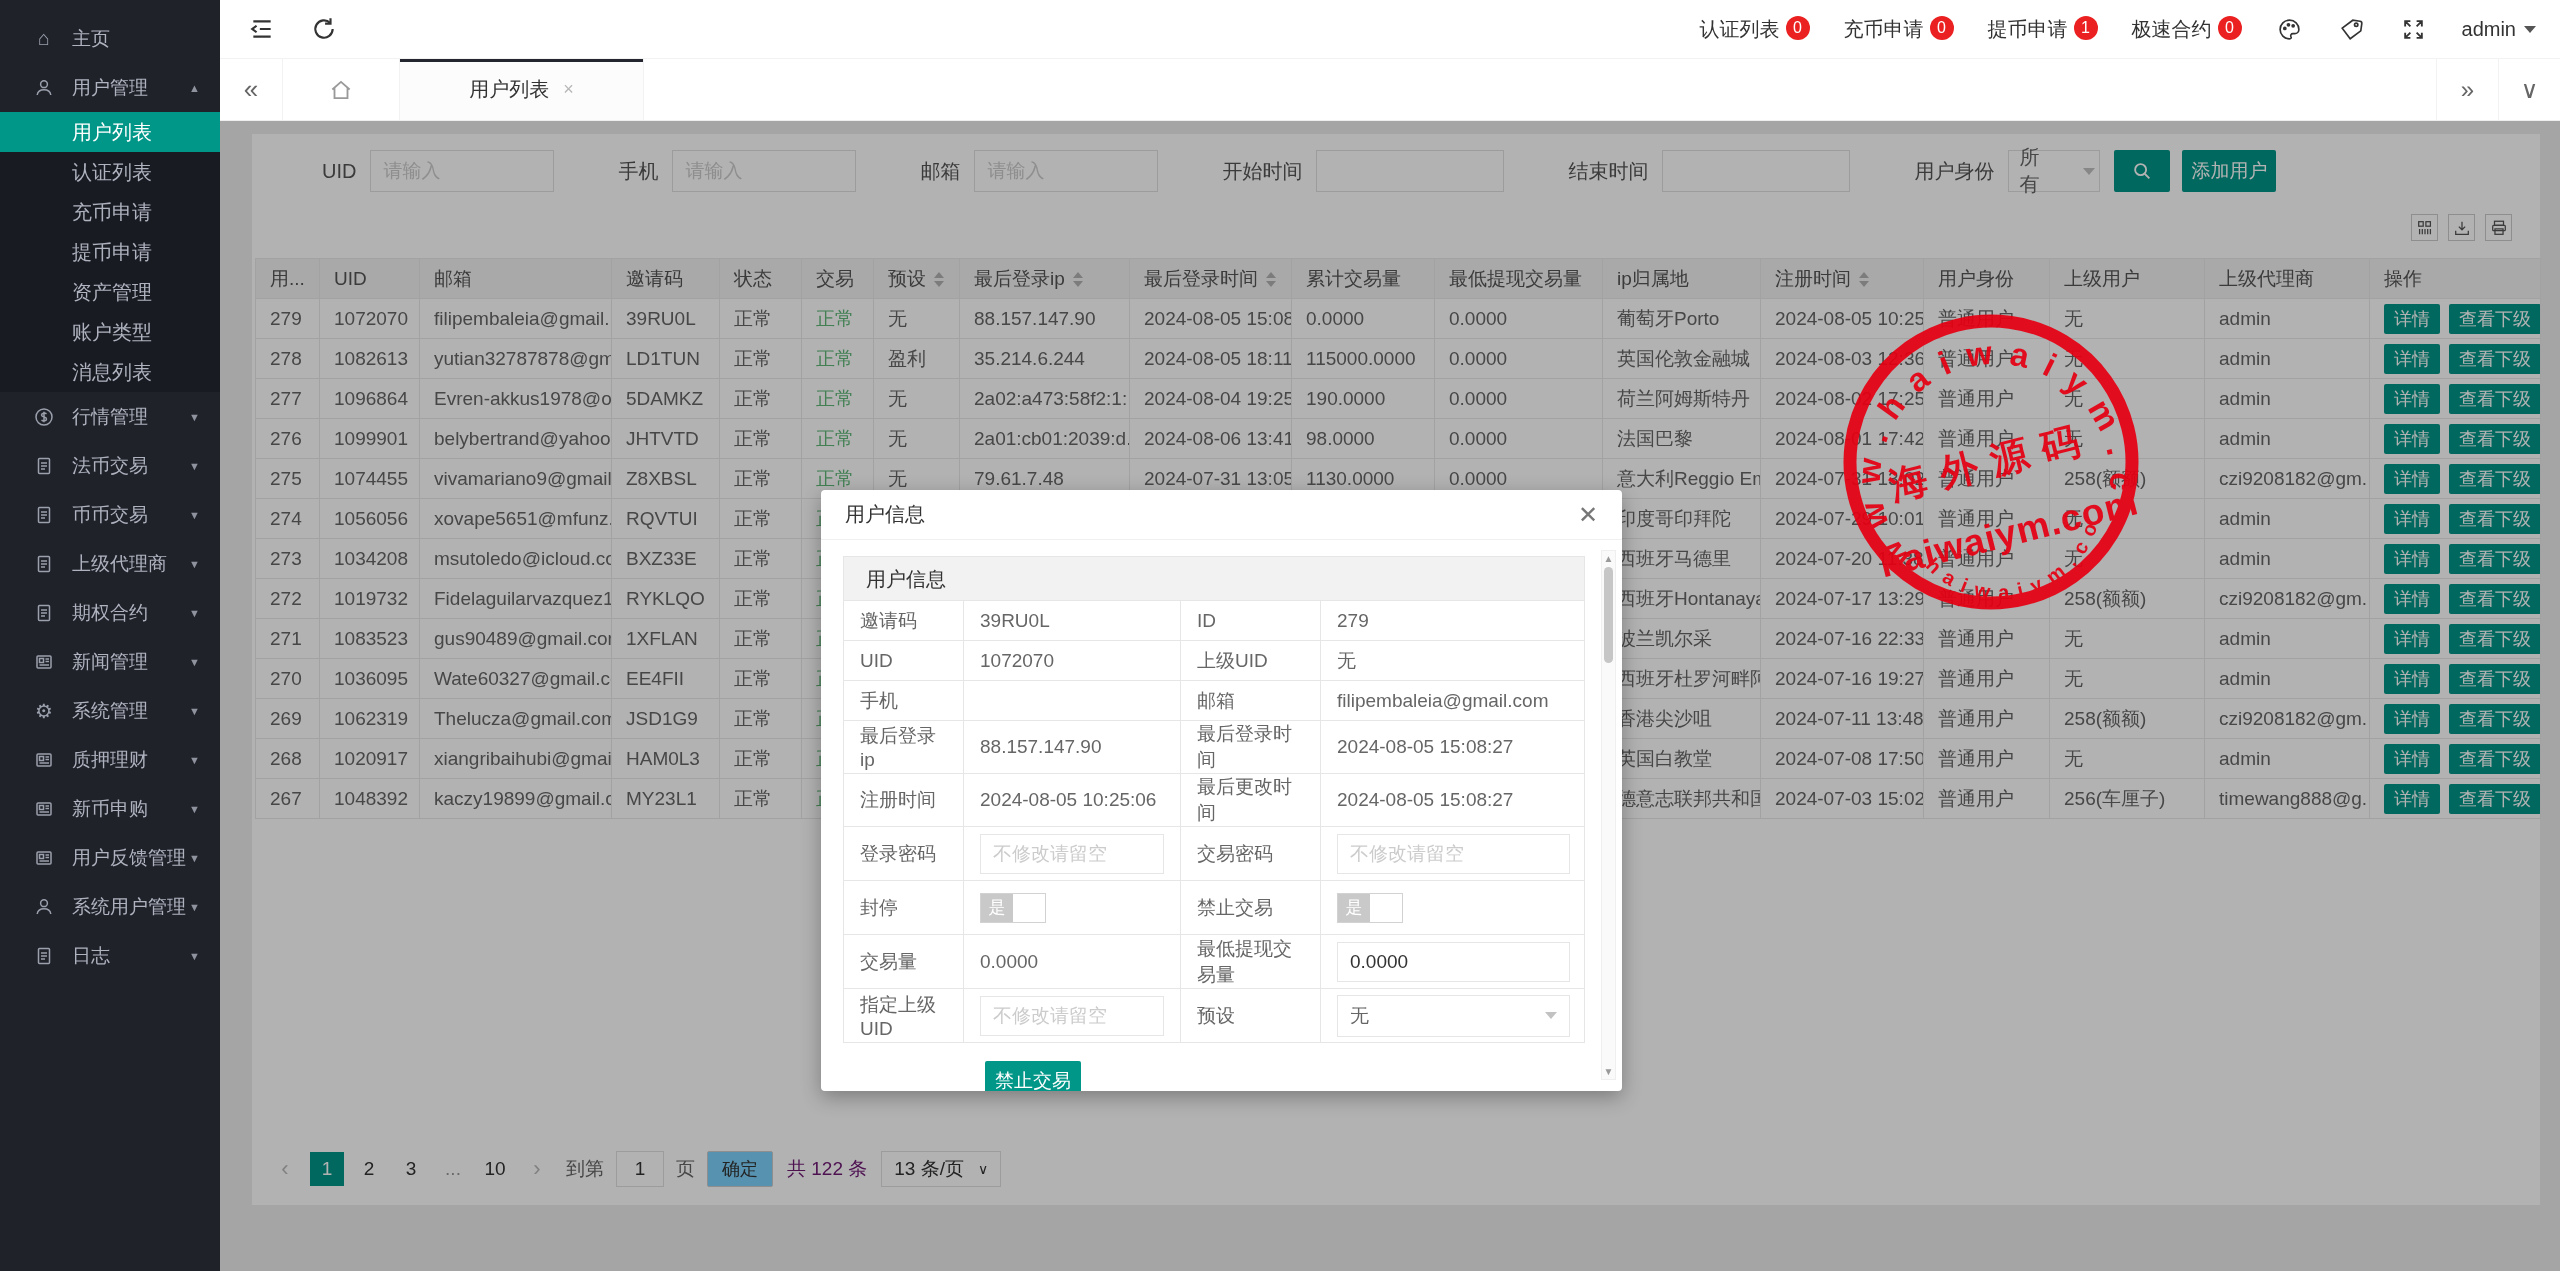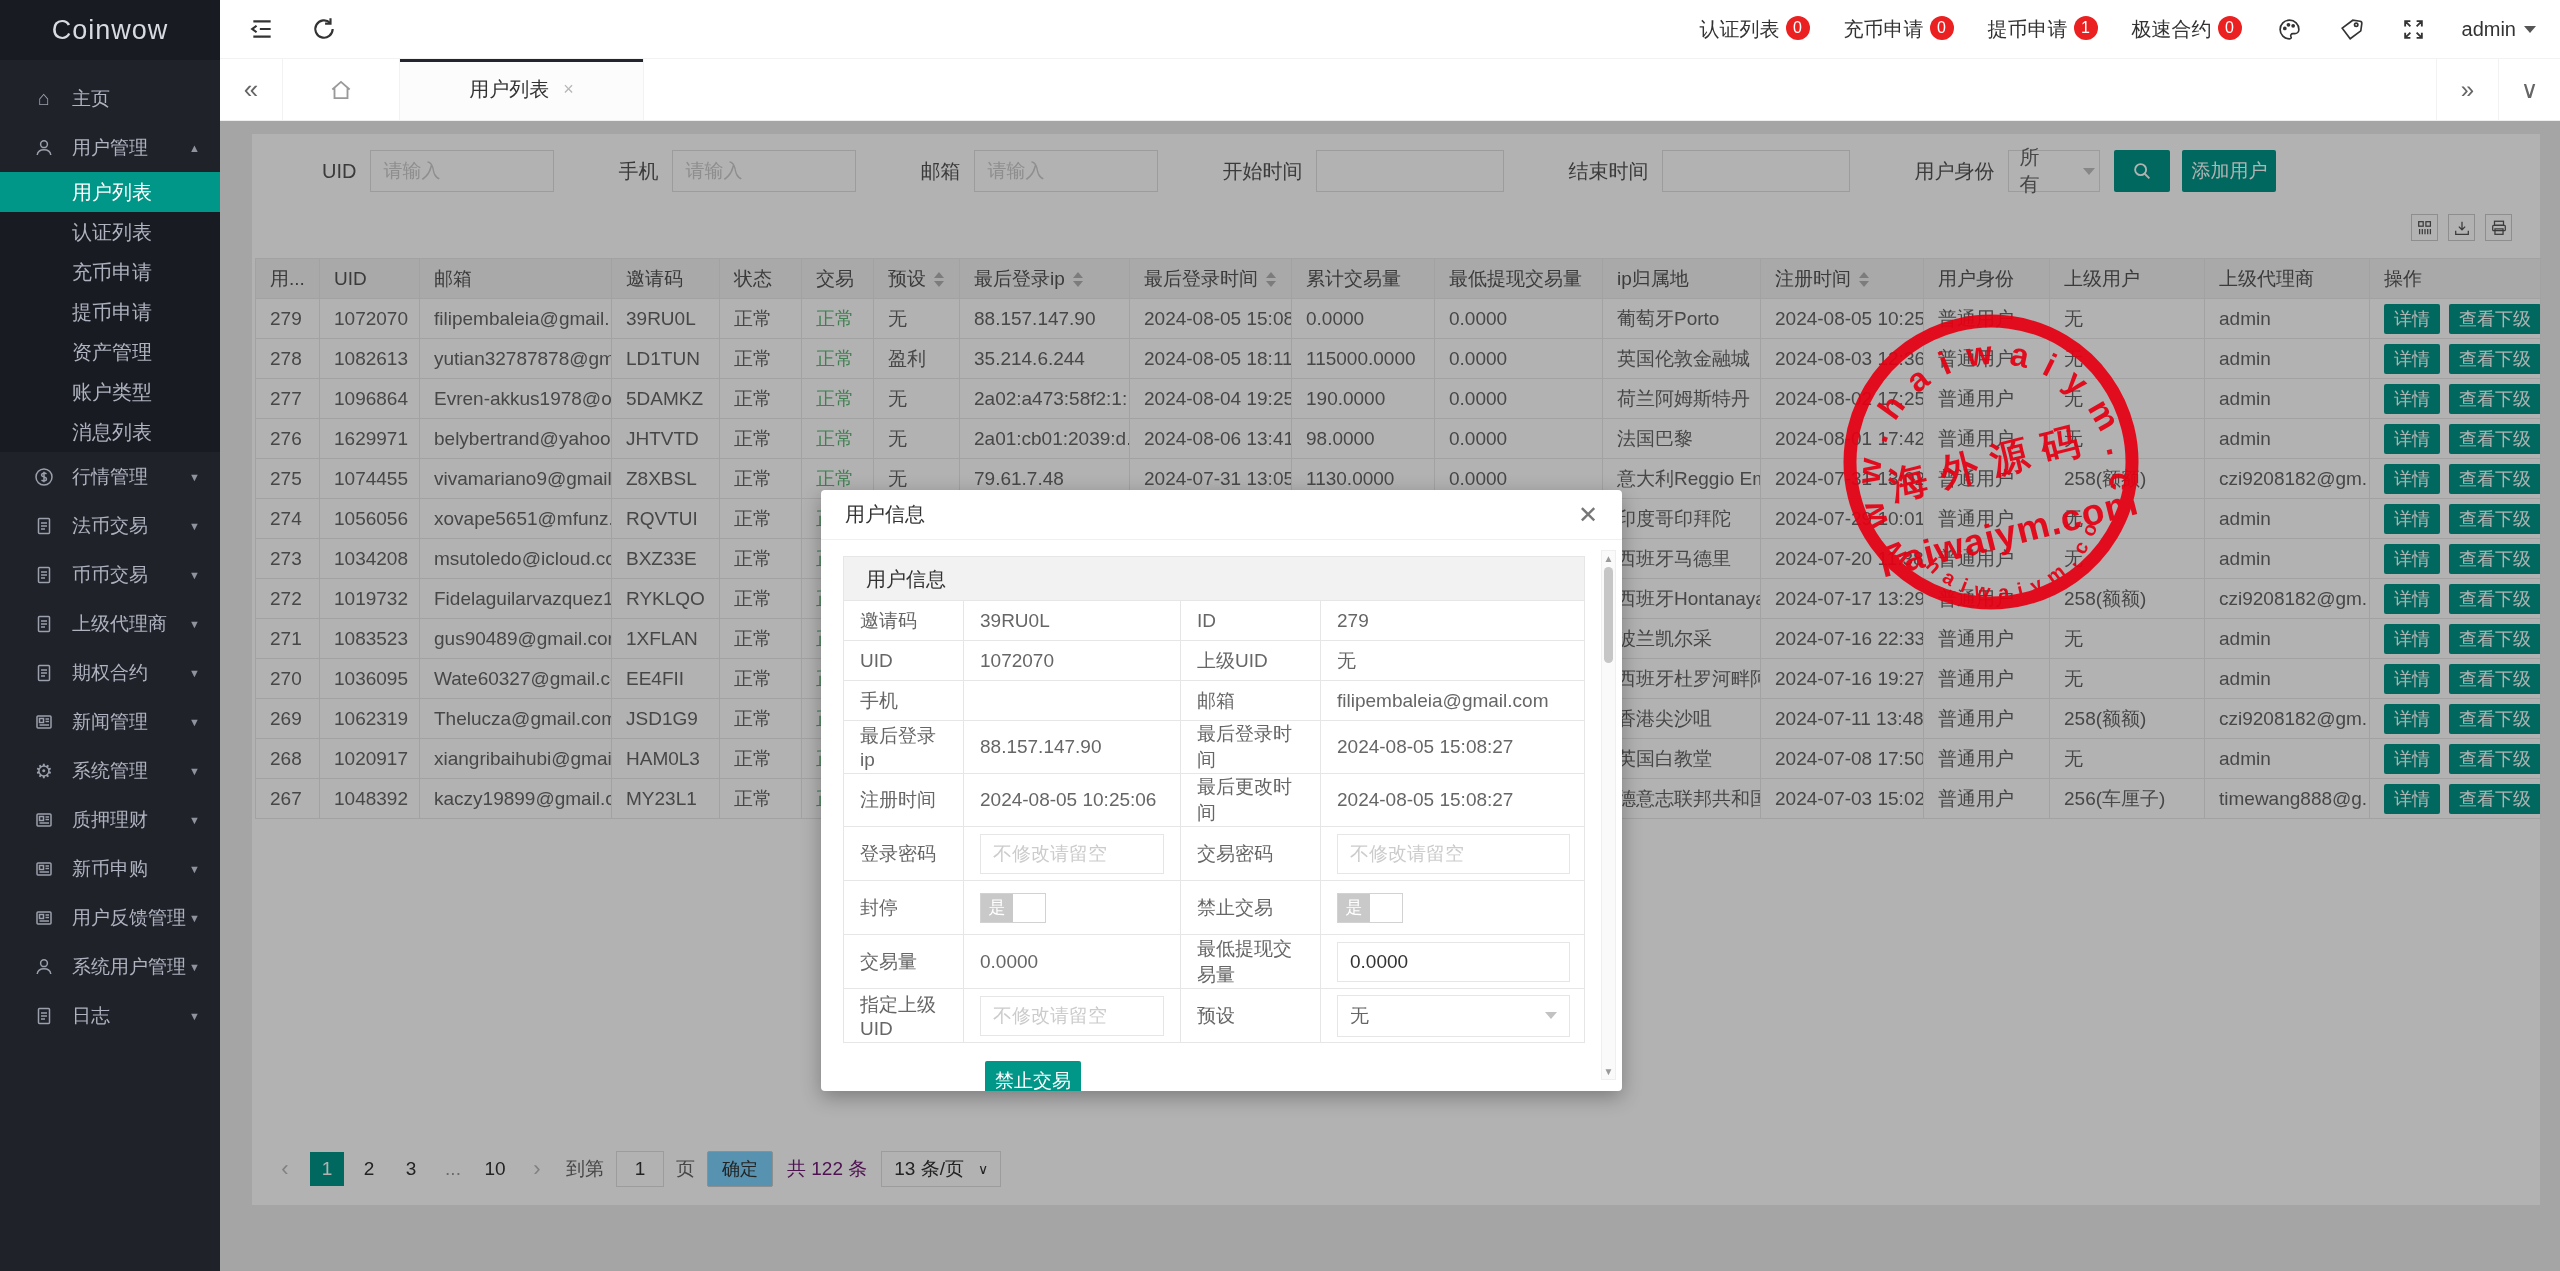--- a/index.html
+++ b/index.html
@@ -110,21 +110,20 @@
   .m-scroll { position:absolute; right:6px; top:10px; width:15px; height:530px; background:#fafafa; border:1px solid #efefef; }
   .m-scroll .sa { position:absolute; left:0; width:100%; text-align:center; font-size:10px; color:#9a9a9a; }
   .m-scroll .thumb { position:absolute; left:2px; top:16px; width:9px; height:96px; background:#c6c6c6; border-radius:5px; }
 </style>
 </head>
 <body>
 
 <div id="app">
 
   <aside class="sidebar">
-    <div class="logo">Coinwow</div>
     <nav class="menu" id="menu">
         <div class="m-item m-top">
           <span class="m-icon">⌂</span>
           <span>主页</span>
         </div>
         <div class="m-item m-top">
           <span class="m-icon">
             <svg width="20" height="20" viewBox="0 0 20 20" stroke="#9aa0ac" fill="none" stroke-width="1.4">
               <circle cx="10" cy="6.2" r="3.4"></circle>
               <path d="M3.2 17c.5-3.6 3.2-5.3 6.8-5.3s6.3 1.7 6.8 5.3"></path>
@@ -517,21 +516,21 @@
                 <td>0.0000</td>
                 <td>荷兰阿姆斯特丹</td>
                 <td>2024-08-02 17:25:26</td>
                 <td>普通用户</td>
                 <td>无</td>
                 <td>admin</td>
                 <td><span class="act-btn">详情</span><span class="act-btn">查看下级</span></td>
               </tr>
               <tr>
                 <td>276</td>
-                <td>1629971</td>
+                <td>1099901</td>
                 <td>belybertrand@yahoo.fr</td>
                 <td>JHTVTD</td>
                 <td>正常</td>
                 <td class="c-green">正常</td>
                 <td>无</td>
                 <td>2a01:cb01:2039:d...</td>
                 <td>2024-08-06 13:41:41</td>
                 <td>98.0000</td>
                 <td>0.0000</td>
                 <td>法国巴黎</td>

